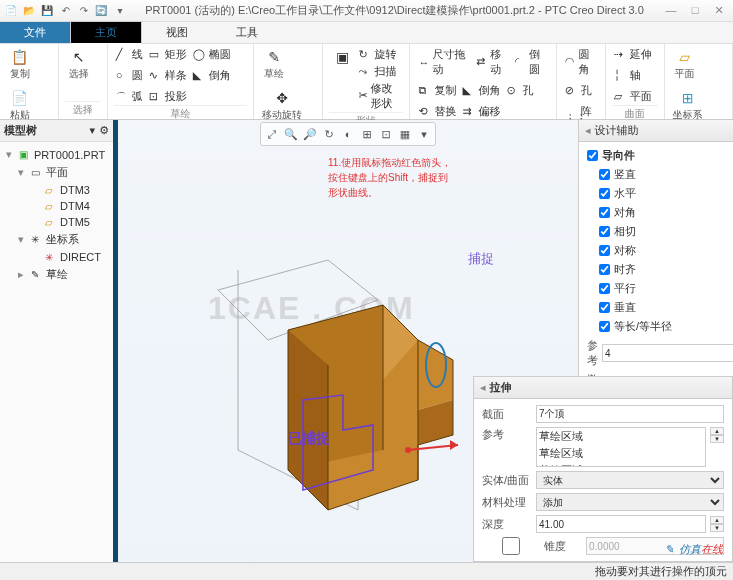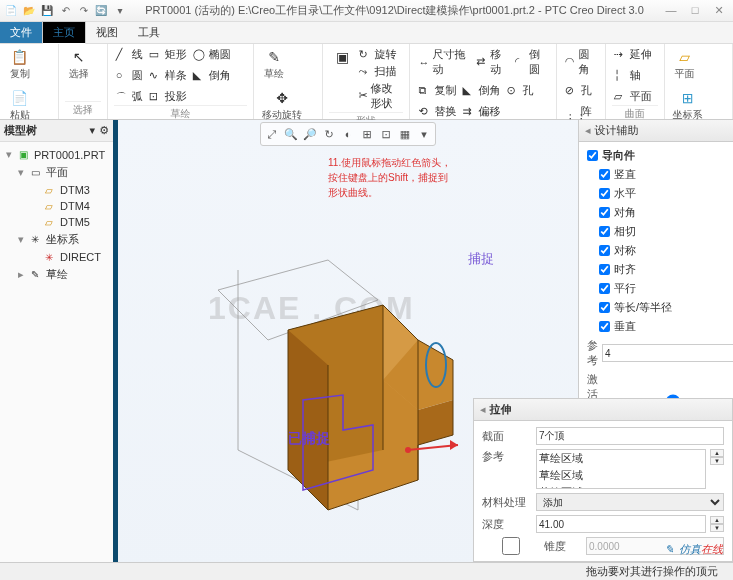--- a/index.html
+++ b/index.html
@@ -4,21 +4,21 @@
 <style>
 *{box-sizing:border-box;margin:0;padding:0;font-family:"Microsoft YaHei",SimSun,Arial,sans-serif;font-size:11px;color:#333}
 body{width:733px;height:580px;background:#f5f5f5;overflow:hidden;position:relative}
 .title-bar{height:22px;background:linear-gradient(#fdfdfd,#f0f0f0);display:flex;align-items:center;padding:0 4px;border-bottom:1px solid #ddd}
 .title-bar .qat{display:flex;gap:2px}
 .qat span{width:16px;height:16px;display:flex;align-items:center;justify-content:center;color:#666;font-size:10px}
 .title-text{flex:1;text-align:center;font-size:11px;color:#555;white-space:nowrap;overflow:hidden}
 .win-btns{display:flex;gap:4px}
 .win-btns span{width:20px;text-align:center;color:#888}
 .menu-bar{height:22px;background:#f5f5f5;display:flex;align-items:center;border-bottom:1px solid #ddd}
-.menu-tab{padding:3px 10px;cursor:pointer}
+.menu-tab{padding:3px 24px;cursor:pointer}
 .menu-tab.active{background:#000000;border:1px solid #ccc;border-bottom:1px solid #fff;color:#2a7ab0}
 .ribbon{height:76px;background:#fff;border-bottom:1px solid #ccc;display:flex}
 .rgroup{border-right:1px solid #e5e5e5;padding:2px 6px;display:flex;flex-direction:column;justify-content:space-between}
 .rgroup .btns{display:flex;gap:4px;flex-wrap:wrap}
 .rbtn{display:flex;flex-direction:column;align-items:center;padding:2px;min-width:28px;cursor:pointer}
 .rbtn .ic{width:18px;height:18px;display:flex;align-items:center;justify-content:center;font-size:14px}
 .rbtn .lbl{font-size:10px;color:#555;margin-top:1px}
 .rbtn-sm{display:flex;align-items:center;gap:2px;font-size:10px;padding:1px 2px;cursor:pointer}
 .rbtn-sm .ic{width:14px;height:14px;font-size:11px}
 .glabel{text-align:center;font-size:10px;color:#888;border-top:1px solid #eee;padding-top:1px}
@@ -52,21 +52,21 @@
 .frow .spin span{height:8px;border:1px solid #ccc;font-size:6px;text-align:center;line-height:6px;background:#f5f5f5}
 .hints{font-size:9px;color:#666;line-height:1.3;padding:2px}
 .hints b{color:#2a7}
 .extrude{position:absolute;right:0;bottom:0;width:260px;background:#fff;border:1px solid #ccc}
 .ext-body{padding:4px 8px}
 .ext-body .frow .lab{width:50px}
 .list-box{height:40px;border:1px solid #ccc;overflow:auto;font-size:10px}
 .list-box div{padding:1px 2px}
 .footer-wm{position:absolute;right:10px;bottom:2px;font-size:18px;font-style:italic}
 .footer-wm .a{color:#2a7ab0}.footer-wm .b{color:#d33}
-.status{position:absolute;left:0;bottom:0;height:18px;width:100%;background:#f0f0f0;border-top:1px solid #ccc;display:flex;align-items:center;padding:0 15px;font-size:10px;color:#666}
+.status{position:absolute;left:0;bottom:0;height:18px;width:100%;background:#f0f0f0;border-top:1px solid #ccc;display:flex;align-items:center;padding:0 6px;font-size:10px;color:#666}
 .status .sr{margin-left:auto}
 svg{display:block}
 </style>
 </head>
 <body>
 
 <div class="title-bar">
   <div class="qat">
     <span>📄</span>
     <span>📂</span>
@@ -425,25 +425,25 @@
         <div class="chk">
             <input type="checkbox" checked="" style="">
             <span>时齐</span>
           </div>
         <div class="chk">
             <input type="checkbox" checked="" style="">
             <span>平行</span>
           </div>
         <div class="chk">
             <input type="checkbox" checked="" style="">
+            <span>垂直</span>
+          </div>
+        <div class="chk">
+            <input type="checkbox" checked="" style="">
             <span>等长/等半径</span>
-          </div>
-        <div class="chk">
-            <input type="checkbox" checked="" style="">
-            <span>垂直</span>
           </div>
       </div>
       <div class="frow">
         <span class="lab">参考</span>
         <input value="4" style="">
 
       </div>
       <div class="frow">
         <span class="lab" style="width:52px">激活时间:</span>
         <input type="range" style="flex: 1 1 0%; height: 14px;" value="50">
@@ -490,20 +490,24 @@
         <div>草绘区域</div>
         <div>草绘区域</div>
         <div>草绘区域</div>
       </div>
       <div class="spin">
           <span>▲</span>
           <span>▼</span>
         </div>
     </div>
     <div class="frow">
+        <span class="lab">实体/曲面</span>
+        <select><option>实体</option></select>
+      </div>
+    <div class="frow">
         <span class="lab">材料处理</span>
         <select><option>添加</option></select>
       </div>
     <div class="frow">
         <span class="lab">深度</span>
         <input value="41.00" style="">
         <div class="spin">
           <span>▲</span>
           <span>▼</span>
         </div>

